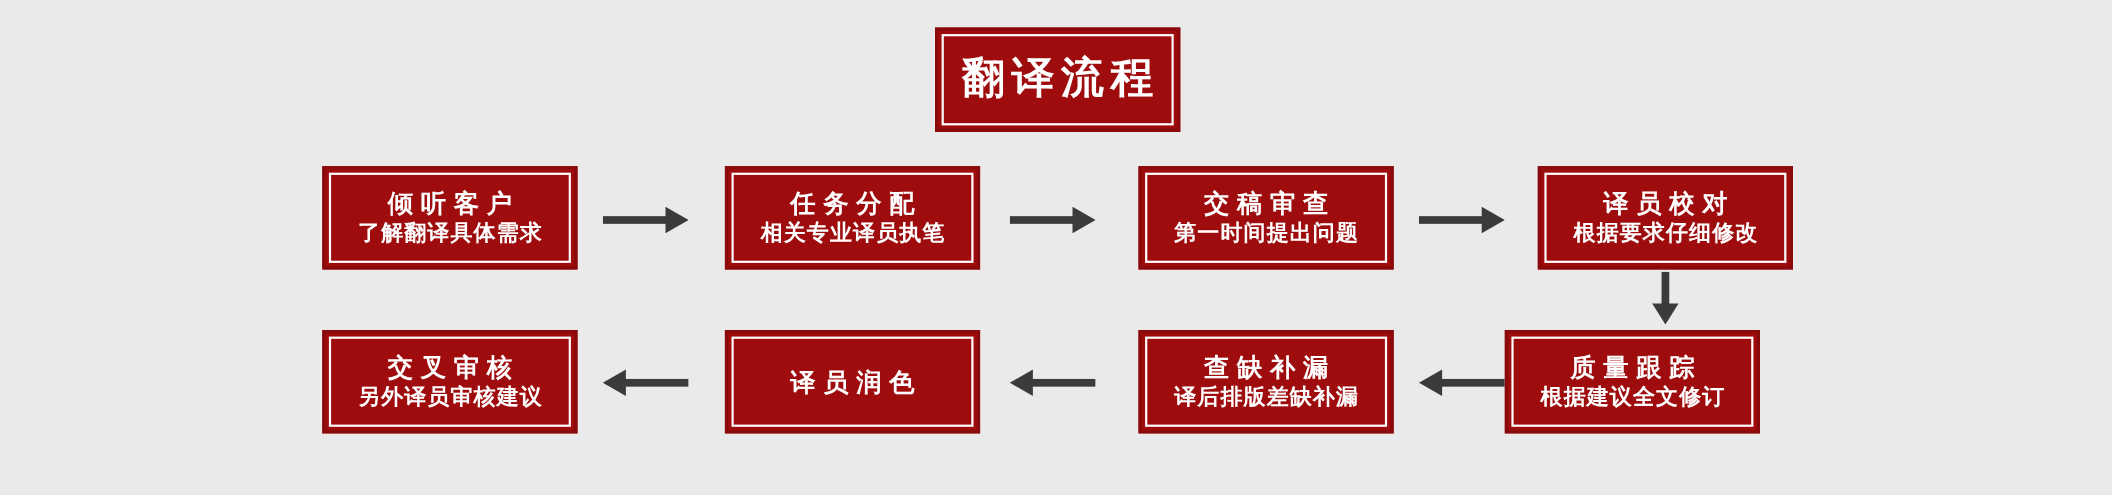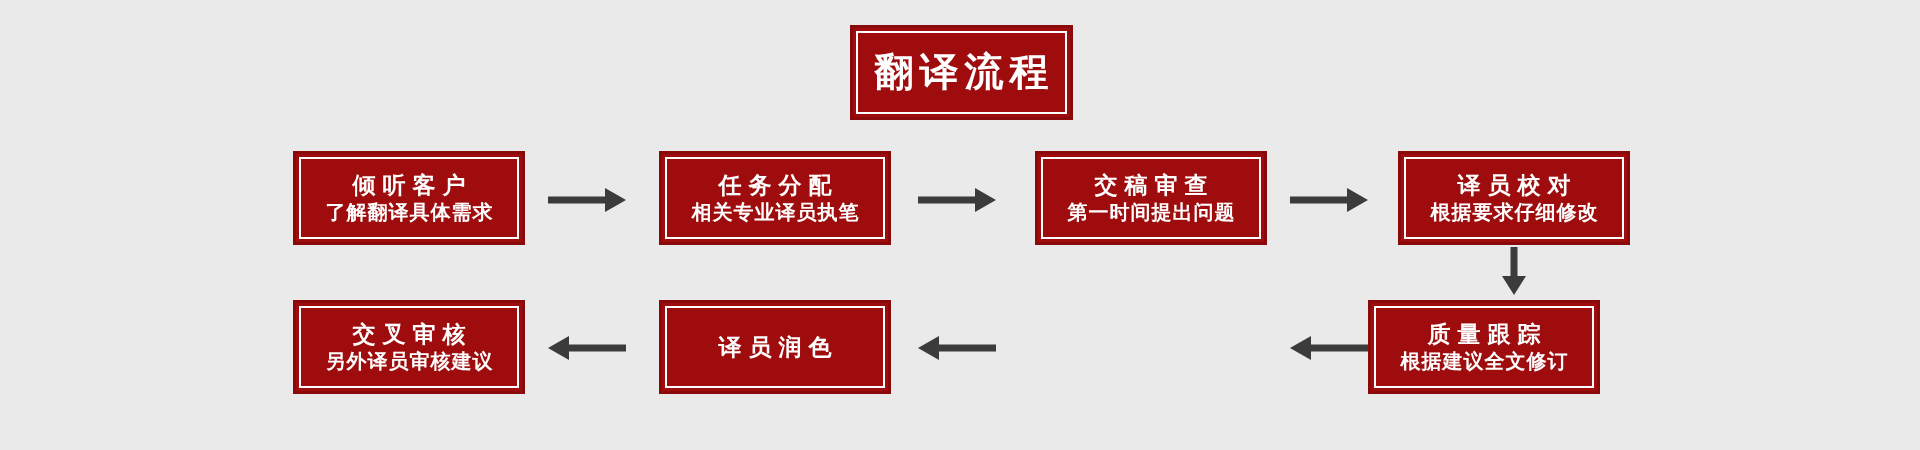--- a/index.html
+++ b/index.html
@@ -139,20 +139,26 @@
     <div class="inner">
       <div class="main">交叉审核</div>
       <div class="sub">另外译员审核建议</div>
     </div>
   </div>
   <div class="box step pos-r2c2">
     <div class="inner">
       <div class="main">译员润色</div>
     </div>
   </div>
+  <div class="box step pos-r2c3">
+    <div class="inner">
+      <div class="main">查缺补漏</div>
+      <div class="sub">译后排版差缺补漏</div>
+    </div>
+  </div>
   <div class="box step pos-r2c4">
     <div class="inner">
       <div class="main">质量跟踪</div>
       <div class="sub">根据建议全文修订</div>
     </div>
   </div>
 
   <div class="arrow arrow-h pos-a1">
     <svg width="78" height="30" viewBox="0 0 78 30">
         <rect x="0" y="11.5" width="60" height="7" fill="currentColor"></rect>

